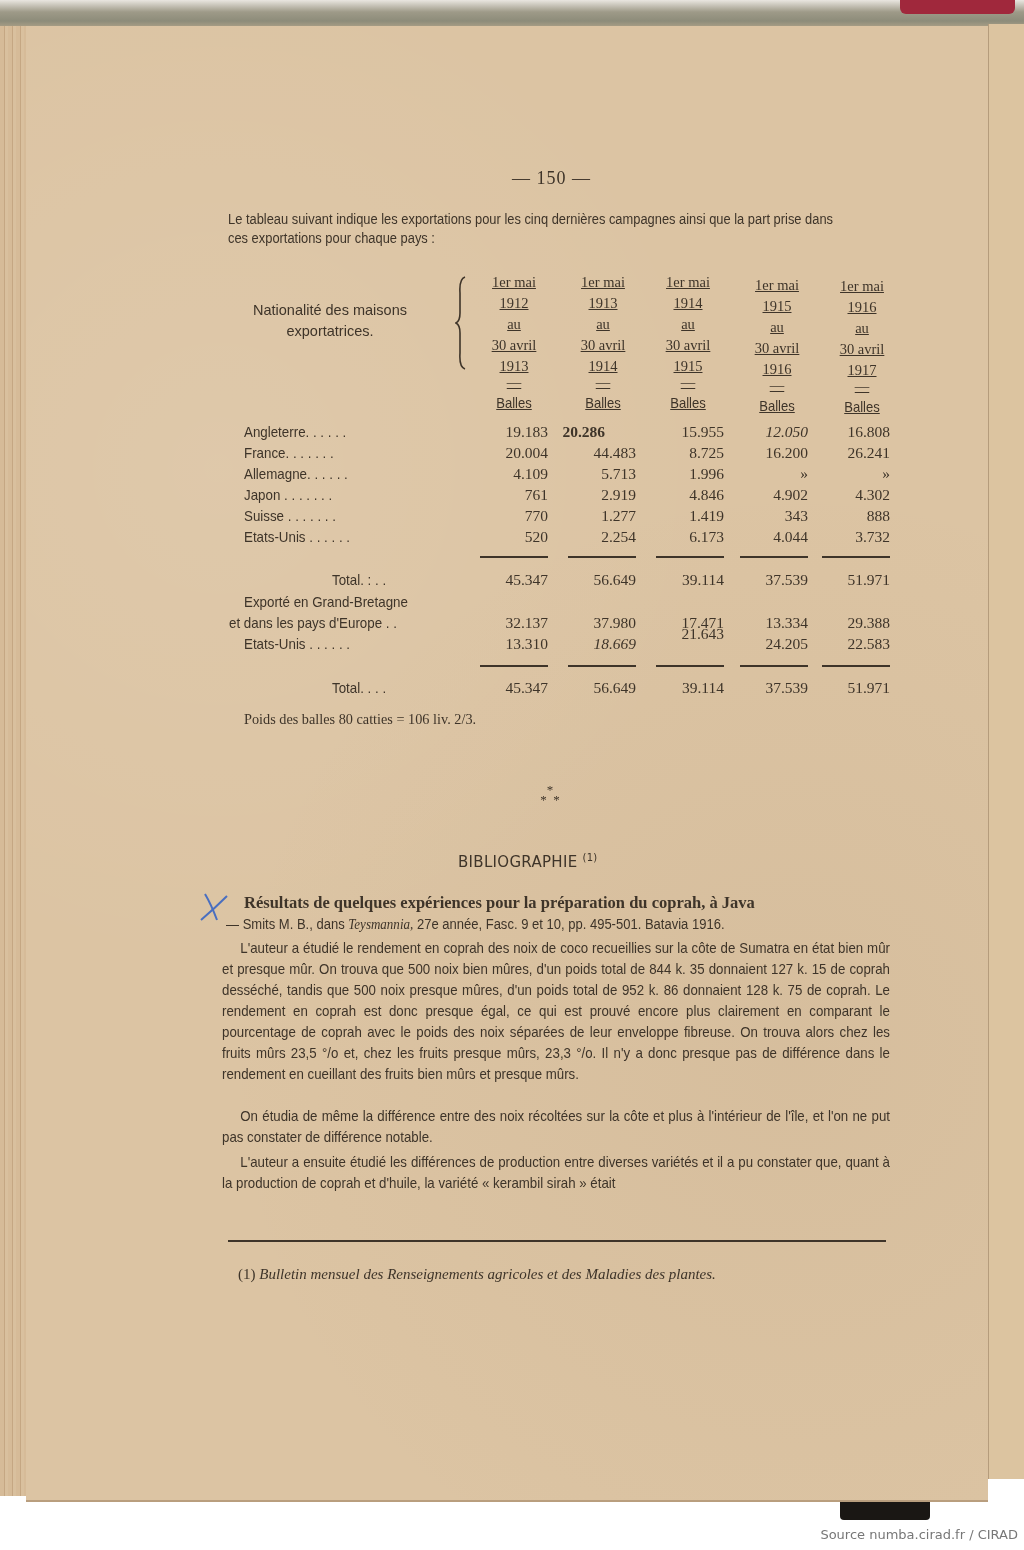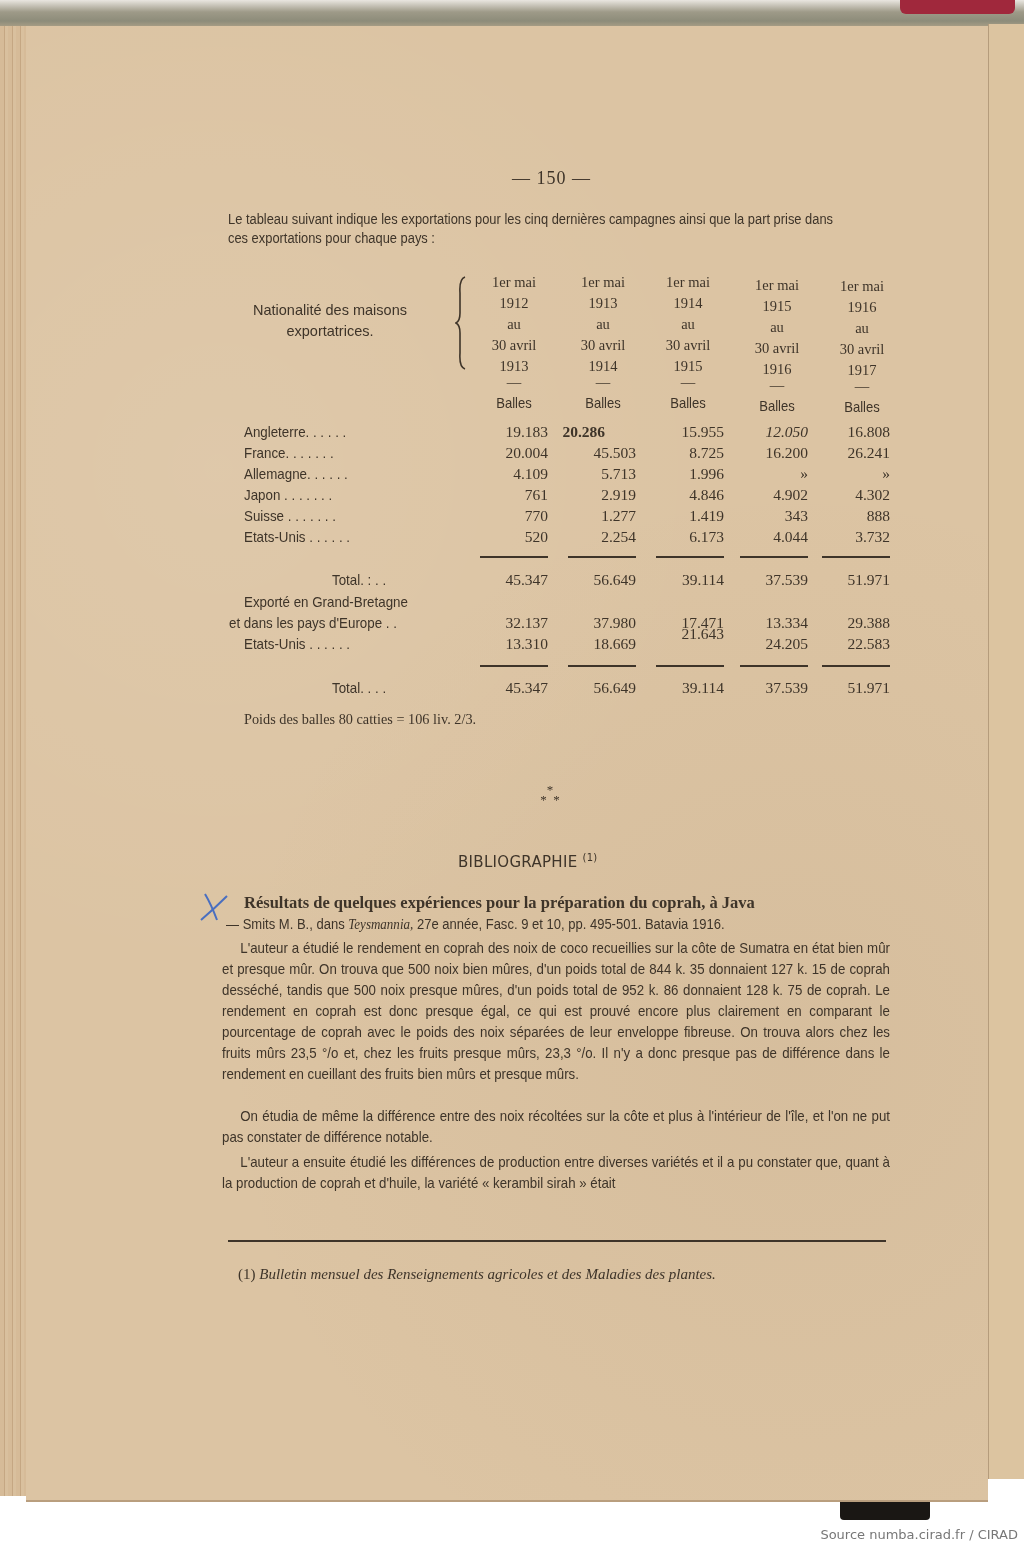--- a/index.html
+++ b/index.html
@@ -39,21 +39,21 @@
   .source {
     position: absolute; right: 6px; top: 1527px;
     font-family: "DejaVu Sans", sans-serif; font-size: 13px; color: #777;
   }
   .ink { color: #3e3429; }
   .abs { position: absolute; }
   .page-num { left: 512px; top: 168px; font-size: 18px; letter-spacing: 1px; }
   .intro { left: 228px; top: 210px; width: 670px; font-family: "Liberation Sans", sans-serif; font-size: 14px; line-height: 19px; transform: scaleX(0.92); transform-origin: left top; }
   .nat-label { left: 240px; top: 300px; width: 180px; text-align: center; font-family: "Liberation Sans", sans-serif; font-size: 14.5px; line-height: 21px; }
   .brace { left: 455px; top: 275px; width: 14px; height: 95px; }
-  .hdr-col { position: absolute; top: 272px; width: 80px; text-align: center; font-size: 14.5px; line-height: 21px; }
+  .hdr-col { position: absolute; top: 272px; width: 80px; text-align: center; font-size: 14.5px; line-height: 21px; text-decoration: underline; }
   .hdr-col .dash { display: block; height: 12px; line-height: 10px; }
   .hdr-col .balles { display: block; font-family: "Liberation Sans", sans-serif; margin-top: 4px; transform: scaleX(0.9); }
   .row-label { position: absolute; font-family: "Liberation Sans", sans-serif; font-size: 14.5px; transform: scaleX(0.92); transform-origin: left top; white-space: nowrap; }
   .cell { position: absolute; width: 78px; text-align: right; font-size: 15.5px; }
   .rule { position: absolute; height: 1px; background: #3e3429; }
   .rule.thick { height: 2px; }
   .stars { left: 530px; top: 785px; font-size: 13px; line-height: 10px; text-align: center; width: 40px; }
   .biblio-title { left: 458px; top: 852px; font-family: "DejaVu Sans", sans-serif; font-size: 15px; letter-spacing: 0.3px; }
   .biblio-title sup { font-size: 10px; }
   .entry-title { left: 244px; top: 893px; font-family: "Liberation Serif", serif; font-weight: bold; font-size: 16.5px; white-space: nowrap; }
@@ -132,21 +132,21 @@
 
 <div id="rows">
     <div class="row-label ink" style="left: 244px; top: 424px;">Angleterre. . . . . .</div>
     <div class="cell ink" style="left: 470px; top: 423px;">19.183</div>
     <div class="cell ink" style="left: 527px; top: 423px; font-weight: bold;">20.286</div>
     <div class="cell ink" style="left: 646px; top: 423px;">15.955</div>
     <div class="cell ink" style="left: 730px; top: 423px; font-style: italic;">12.050</div>
     <div class="cell ink" style="left: 812px; top: 423px;">16.808</div>
     <div class="row-label ink" style="left: 244px; top: 445px;">France. . . . . . .</div>
     <div class="cell ink" style="left: 470px; top: 444px;">20.004</div>
-    <div class="cell ink" style="left: 558px; top: 444px;">45.503</div>
+    <div class="cell ink" style="left: 558px; top: 444px;">44.483</div>
     <div class="cell ink" style="left: 646px; top: 444px;">8.725</div>
     <div class="cell ink" style="left: 730px; top: 444px;">16.200</div>
     <div class="cell ink" style="left: 812px; top: 444px;">26.241</div>
     <div class="row-label ink" style="left: 244px; top: 466px;">Allemagne. . . . . .</div>
     <div class="cell ink" style="left: 470px; top: 465px;">4.109</div>
     <div class="cell ink" style="left: 558px; top: 465px;">5.713</div>
     <div class="cell ink" style="left: 646px; top: 465px;">1.996</div>
     <div class="cell ink" style="left: 730px; top: 465px;">»</div>
     <div class="cell ink" style="left: 812px; top: 465px;">»</div>
     <div class="row-label ink" style="left: 244px; top: 487px;">Japon . . . . . . .</div>
@@ -180,21 +180,21 @@
     <div class="cell ink" style="left: 812px; top: 571px;">51.971</div>
     <div class="row-label ink" style="left: 244px; top: 594px;">Exporté en Grand-Bretagne</div>
     <div class="row-label ink" style="left: 229px; top: 615px;">et dans les pays d'Europe . .</div>
     <div class="cell ink" style="left: 470px; top: 614px;">32.137</div>
     <div class="cell ink" style="left: 558px; top: 614px;">37.980</div>
     <div class="cell ink" style="left: 646px; top: 614px;">17.471</div>
     <div class="cell ink" style="left: 730px; top: 614px;">13.334</div>
     <div class="cell ink" style="left: 812px; top: 614px;">29.388</div>
     <div class="row-label ink" style="left: 244px; top: 636px;">Etats-Unis . . . . . .</div>
     <div class="cell ink" style="left: 470px; top: 635px;">13.310</div>
-    <div class="cell ink" style="left: 558px; top: 635px;">18.669</div>
+    <div class="cell ink" style="left: 558px; top: 635px; font-style: italic;">18.669</div>
     <div class="cell ink" style="left: 646px; top: 625px;">21.643</div>
     <div class="cell ink" style="left: 730px; top: 635px;">24.205</div>
     <div class="cell ink" style="left: 812px; top: 635px;">22.583</div>
     <div class="rule thick" style="left: 480px; top: 665px; width: 68px;"></div>
     <div class="rule thick" style="left: 568px; top: 665px; width: 68px;"></div>
     <div class="rule thick" style="left: 656px; top: 665px; width: 68px;"></div>
     <div class="rule thick" style="left: 740px; top: 665px; width: 68px;"></div>
     <div class="rule thick" style="left: 822px; top: 665px; width: 68px;"></div>
     <div class="row-label ink" style="left: 332px; top: 680px;">Total. . . .</div>
     <div class="cell ink" style="left: 470px; top: 679px;">45.347</div>

